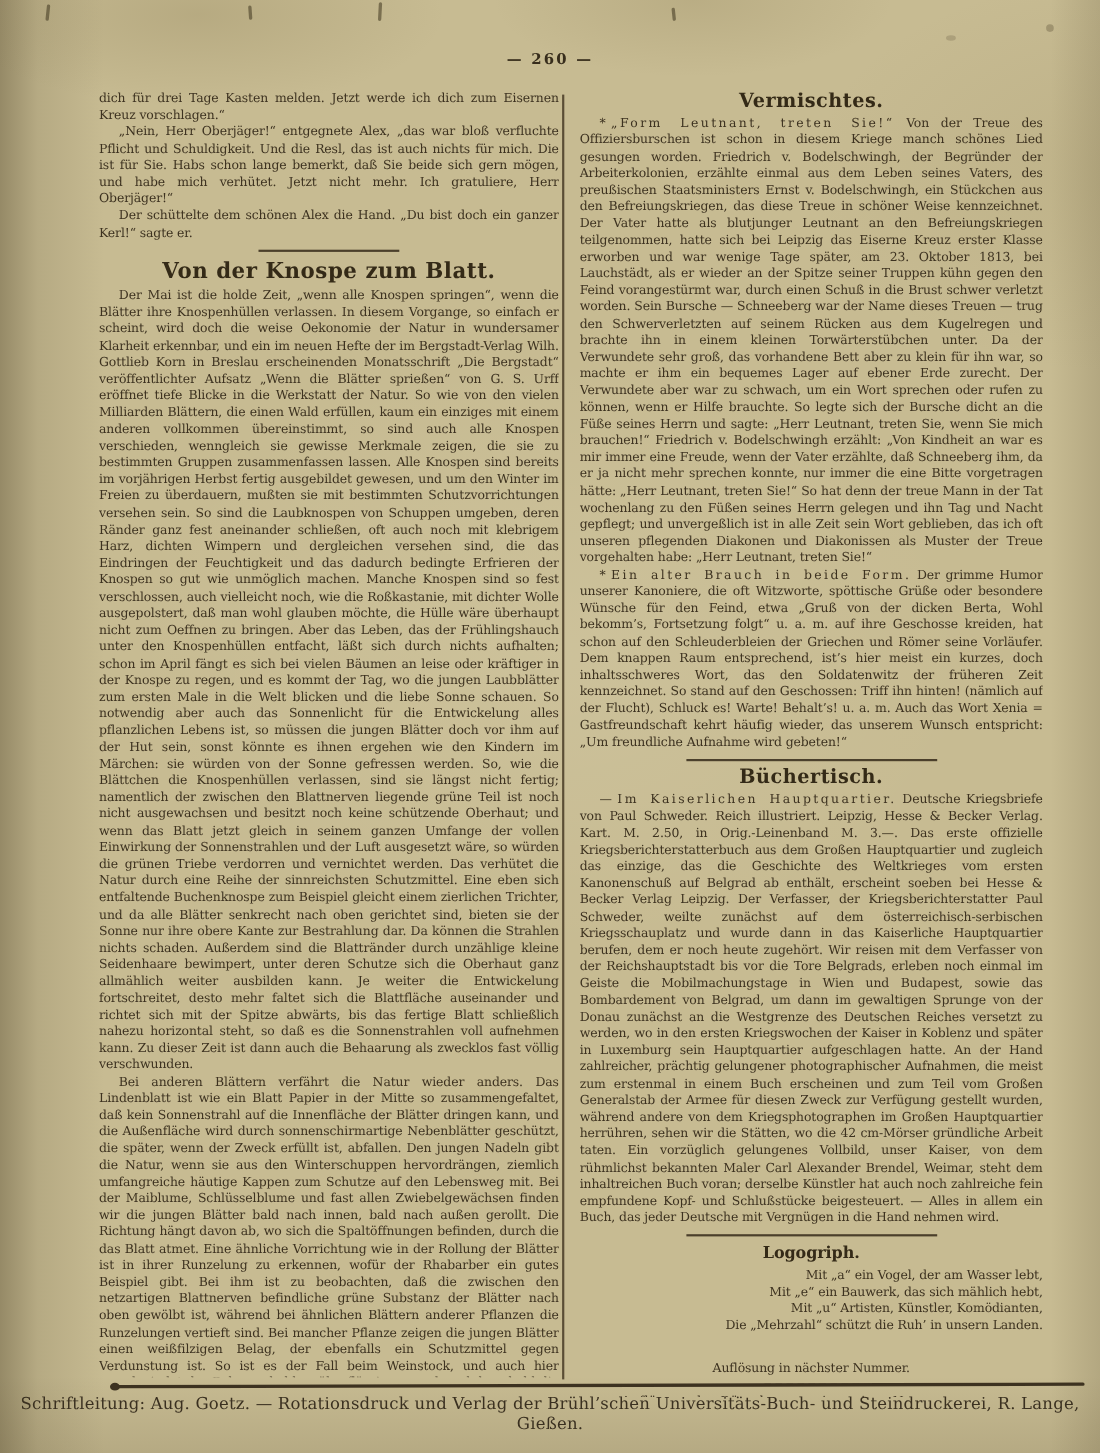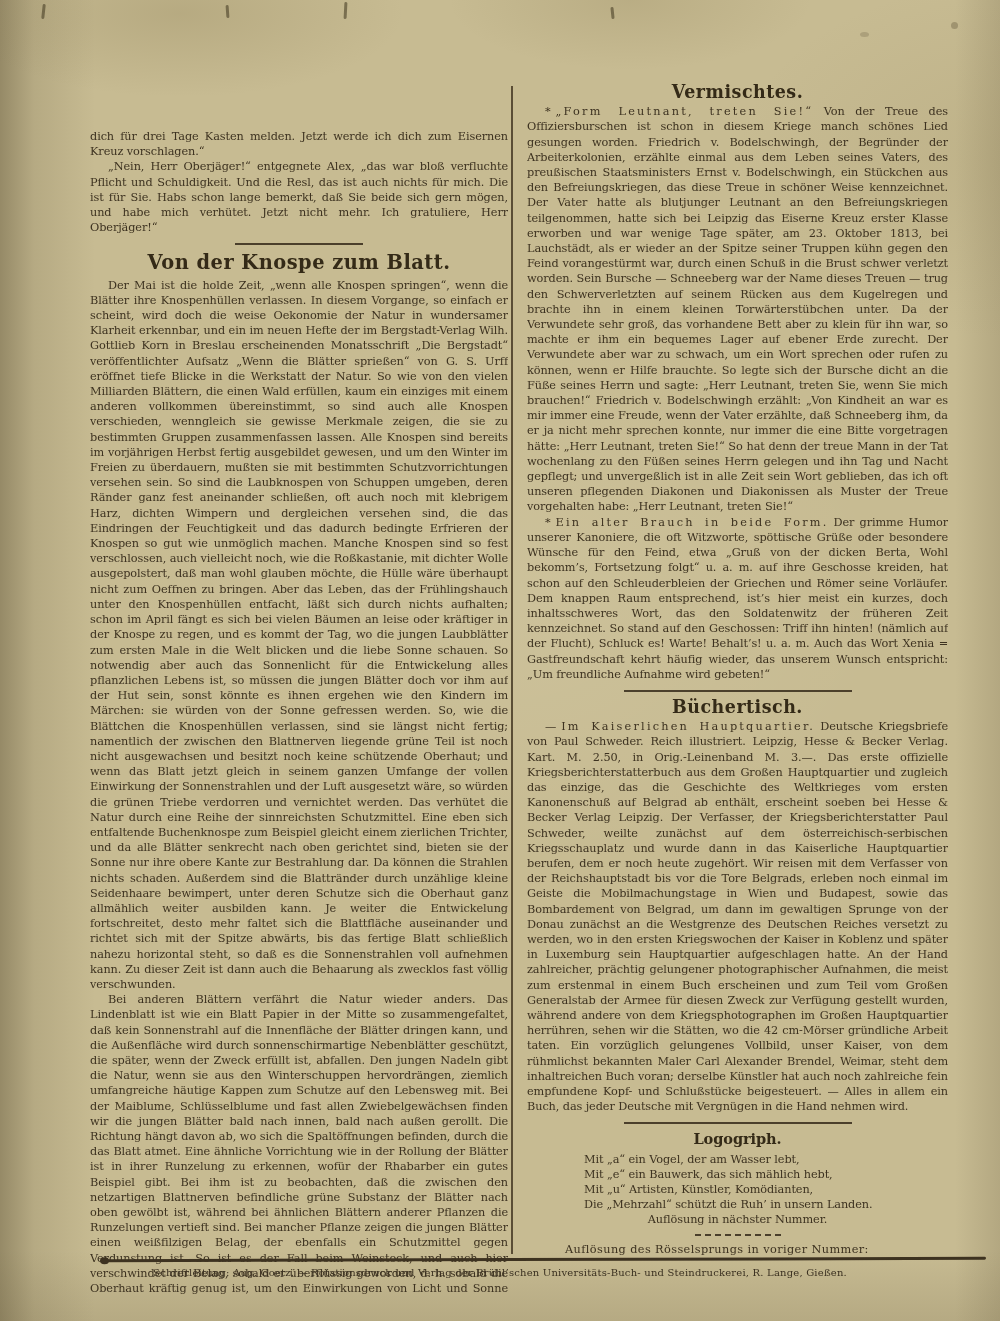--- a/index.html
+++ b/index.html
@@ -18,71 +18,73 @@
       linear-gradient(0deg, rgba(75,64,38,0.14) 0px, rgba(0,0,0,0) 70px),
       #c7bb92;
   }
   .ink{background:#3d3220;}
   .page-number{
     position:absolute;top:46px;left:0;width:1000px;text-align:center;
     font-size:13.5px;font-weight:bold;letter-spacing:2px;color:#372d1c;
   }
   .col{position:absolute;font-size:11.3px;line-height:15.2px;text-align:justify;
        letter-spacing:-0.1px;overflow:hidden;}
-  .col-left{left:90px;top:82px;width:418px;height:1170px;margin-top:47px;}
+  .col-left{left:90px;top:82px;width:418px;height:1170px;}
   .col-right{left:527px;top:84px;width:421px;height:1186px;}
   .vrule{position:absolute;left:511px;top:86px;width:2px;height:1168px;background:#463a24;opacity:0.85;}
   p{margin:0;}
   p.ind{text-indent:18px;}
   .headline{
     text-align:center;font-weight:bold;color:#342a17;
     transform:scaleX(0.97);
   }
   .h-article{font-size:20px;margin:10px 0 7px 0;letter-spacing:0.5px;}
   .h-section{font-size:18px;margin:0 0 5px 0;letter-spacing:0.5px;}
   .h-small{font-size:15px;margin:8px 0 4px 0;}
   .rule-short{width:128px;height:2px;margin:8px auto 6px auto;opacity:0.9;}
   .rule-mid{width:228px;height:2px;margin:8px auto 7px auto;opacity:0.9;}
   .rule-dash{width:86px;height:0;border-top:2.5px dashed #3d3220;margin:6px auto 6px auto;opacity:0.9;}
   .sperr{letter-spacing:2.2px;word-spacing:3px;}
   .marker{padding-right:5px;}
-  .poem{margin-left:57px;text-align:left;}
+  .poem{margin-left:57px;text-align:right;}
   .poem2{margin-left:38px;text-align:left;}
-  .note-center{text-align:center;text-indent:0;}
+  .note-center{text-align:center;text-indent:0;margin-top:24px;}
   .solution-head{margin-left:38px;text-align:left;letter-spacing:0.4px;}
   .footer-rule{position:absolute;left:104px;top:1258px;width:882px;height:2.6px;
                transform:rotate(-0.15deg);border-radius:2px;}
   .footer-rule:before{content:"";position:absolute;left:-4px;top:-2px;width:9px;height:7px;
                border-radius:50%;background:#3d3220;}
   .footer-text{position:absolute;left:0;top:1267px;width:1000px;text-align:center;
-               font-size:10px;color:#3a3020;letter-spacing:0.2px;}
+               font-size:15px;color:#3a3020;letter-spacing:0.2px;}
   .ink-mark{position:absolute;background:rgba(62,52,30,0.55);border-radius:2px;}
   .m1{left:42px;top:4px;width:3px;height:15px;transform:rotate(6deg);}
   .m2{left:226px;top:5px;width:3px;height:13px;transform:rotate(-4deg);}
   .m3{left:344px;top:2px;width:3px;height:17px;transform:rotate(3deg);}
   .m4{left:611px;top:7px;width:3px;height:12px;transform:rotate(-6deg);}
   .m5{left:951px;top:22px;width:7px;height:7px;border-radius:50%;opacity:0.5;}
   .m6{left:860px;top:32px;width:9px;height:5px;border-radius:50%;opacity:0.35;}
 </style>
 </head>
 <body>
 
 <div class="page">
 
   <span class="ink-mark m1"></span>
   <span class="ink-mark m2"></span>
   <span class="ink-mark m3"></span>
   <span class="ink-mark m4"></span>
   <span class="ink-mark m5"></span>
   <span class="ink-mark m6"></span>
 
+  <div class="page-number">— 260 —</div>
 
   <div class="col col-left">
     <p>dich für drei Tage Kasten melden. Jetzt werde ich dich zum Eisernen Kreuz vorschlagen.“</p>
     <p class="ind">„Nein, Herr Oberjäger!“ entgegnete Alex, „das war bloß verfluchte Pflicht und Schuldigkeit. Und die Resl, das ist auch nichts für mich. Die ist für Sie. Habs schon lange bemerkt, daß Sie beide sich gern mögen, und habe mich verhütet. Jetzt nicht mehr. Ich gratuliere, Herr Oberjäger!“</p>
+    <p class="ind">Der schüttelte dem schönen Alex die Hand. „Du bist doch ein ganzer Kerl!“ sagte er.</p>
 
     <div class="rule-short ink"></div>
 
     <div class="headline h-article">Von der Knospe zum Blatt.</div>
 
     <p class="ind">Der Mai ist die holde Zeit, „wenn alle Knospen springen“, wenn die Blätter ihre Knospenhüllen verlassen. In diesem Vorgange, so einfach er scheint, wird doch die weise Oekonomie der Natur in wundersamer Klarheit erkennbar, und ein im neuen Hefte der im Bergstadt-Verlag Wilh. Gottlieb Korn in Breslau erscheinenden Monatsschrift „Die Bergstadt“ veröffentlichter Aufsatz „Wenn die Blätter sprießen“ von G. S. Urff eröffnet tiefe Blicke in die Werkstatt der Natur. So wie von den vielen Milliarden Blättern, die einen Wald erfüllen, kaum ein einziges mit einem anderen vollkommen übereinstimmt, so sind auch alle Knospen verschieden, wenngleich sie gewisse Merkmale zeigen, die sie zu bestimmten Gruppen zusammenfassen lassen. Alle Knospen sind bereits im vorjährigen Herbst fertig ausgebildet gewesen, und um den Winter im Freien zu überdauern, mußten sie mit bestimmten Schutzvorrichtungen versehen sein. So sind die Laubknospen von Schuppen umgeben, deren Ränder ganz fest aneinander schließen, oft auch noch mit klebrigem Harz, dichten Wimpern und dergleichen versehen sind, die das Eindringen der Feuchtigkeit und das dadurch bedingte Erfrieren der Knospen so gut wie unmöglich machen. Manche Knospen sind so fest verschlossen, auch vielleicht noch, wie die Roßkastanie, mit dichter Wolle ausgepolstert, daß man wohl glauben möchte, die Hülle wäre überhaupt nicht zum Oeffnen zu bringen. Aber das Leben, das der Frühlingshauch unter den Knospenhüllen entfacht, läßt sich durch nichts aufhalten; schon im April fängt es sich bei vielen Bäumen an leise oder kräftiger in der Knospe zu regen, und es kommt der Tag, wo die jungen Laubblätter zum ersten Male in die Welt blicken und die liebe Sonne schauen. So notwendig aber auch das Sonnenlicht für die Entwickelung alles pflanzlichen Lebens ist, so müssen die jungen Blätter doch vor ihm auf der Hut sein, sonst könnte es ihnen ergehen wie den Kindern im Märchen: sie würden von der Sonne gefressen werden. So, wie die Blättchen die Knospenhüllen verlassen, sind sie längst nicht fertig; namentlich der zwischen den Blattnerven liegende grüne Teil ist noch nicht ausgewachsen und besitzt noch keine schützende Oberhaut; und wenn das Blatt jetzt gleich in seinem ganzen Umfange der vollen Einwirkung der Sonnenstrahlen und der Luft ausgesetzt wäre, so würden die grünen Triebe verdorren und vernichtet werden. Das verhütet die Natur durch eine Reihe der sinnreichsten Schutzmittel. Eine eben sich entfaltende Buchenknospe zum Beispiel gleicht einem zierlichen Trichter, und da alle Blätter senkrecht nach oben gerichtet sind, bieten sie der Sonne nur ihre obere Kante zur Bestrahlung dar. Da können die Strahlen nichts schaden. Außerdem sind die Blattränder durch unzählige kleine Seidenhaare bewimpert, unter deren Schutze sich die Oberhaut ganz allmählich weiter ausbilden kann. Je weiter die Entwickelung fortschreitet, desto mehr faltet sich die Blattfläche auseinander und richtet sich mit der Spitze abwärts, bis das fertige Blatt schließlich nahezu horizontal steht, so daß es die Sonnenstrahlen voll aufnehmen kann. Zu dieser Zeit ist dann auch die Behaarung als zwecklos fast völlig verschwunden.</p>
     <p class="ind">Bei anderen Blättern verfährt die Natur wieder anders. Das Lindenblatt ist wie ein Blatt Papier in der Mitte so zusammengefaltet, daß kein Sonnenstrahl auf die Innenfläche der Blätter dringen kann, und die Außenfläche wird durch sonnenschirmartige Nebenblätter geschützt, die später, wenn der Zweck erfüllt ist, abfallen. Den jungen Nadeln gibt die Natur, wenn sie aus den Winterschuppen hervordrängen, ziemlich umfangreiche häutige Kappen zum Schutze auf den Lebensweg mit. Bei der Maiblume, Schlüsselblume und fast allen Zwiebelgewächsen finden wir die jungen Blätter bald nach innen, bald nach außen gerollt. Die Richtung hängt davon ab, wo sich die Spaltöffnungen befinden, durch die das Blatt atmet. Eine ähnliche Vorrichtung wie in der Rollung der Blätter ist in ihrer Runzelung zu erkennen, wofür der Rhabarber ein gutes Beispiel gibt. Bei ihm ist zu beobachten, daß die zwischen den netzartigen Blattnerven befindliche grüne Substanz der Blätter nach oben gewölbt ist, während bei ähnlichen Blättern anderer Pflanzen die Runzelungen vertieft sind. Bei mancher Pflanze zeigen die jungen Blätter einen weißfilzigen Belag, der ebenfalls ein Schutzmittel gegen Verdunstung ist. So ist es der Fall beim Weinstock, und auch hier verschwindet der Belag, sobald er überflüssig geworden, d. h. sobald die Oberhaut kräftig genug ist, um den Einwirkungen von Licht und Sonne zu widerstehen. Und so wird an der Art, wie die Natur die jungen Blätter schützt, erkennbar, daß sie zur Erreichung eines bestimmten Teiles in ihren Mitteln unerschöpflich ist.</p>
 
   </div>
 

